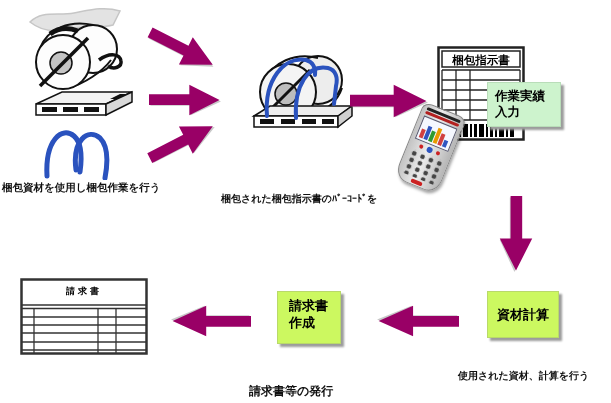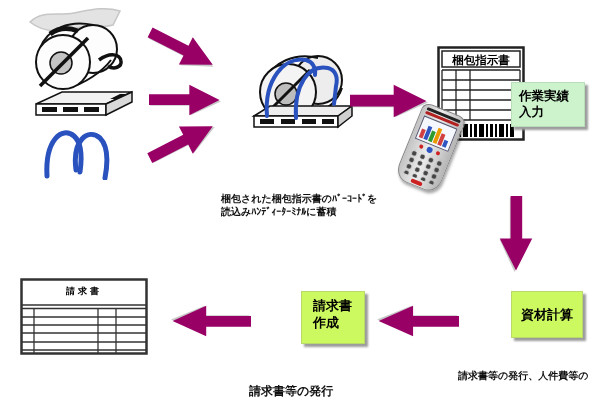--- a/index.html
+++ b/index.html
@@ -7,21 +7,21 @@
     position:relative;width:611px;height:403px;background:#fff;overflow:hidden;
     font-family:"DejaVu Sans","Liberation Sans",sans-serif;color:#000;
   }
   .abs{position:absolute;}
   .caption{
     position:absolute;font-weight:bold;font-size:10px;line-height:1.3;color:#111;
     white-space:nowrap;
   }
   .stepbox{
     position:absolute;box-sizing:border-box;font-weight:bold;color:#000;
-    box-shadow:3px 3px 2px #9c9c9c;border:1px solid #b9ddb9;margin-left:24px;
+    box-shadow:3px 3px 2px #9c9c9c;border:1px solid #b9ddb9;
   }
   .box-pale{background:var(--box-pale-green);}
   .box-lime{background:var(--box-lime);border-color:#b9d96a;}
   .arrow{position:absolute;overflow:visible;}
   
   .terminal{position:absolute;left:399px;top:107px;width:62px;height:84px;transform:rotate(22deg);}
   .t-body{
     width:46px;height:82px;margin-left:8px;box-sizing:border-box;padding:3px 4px;
     background:linear-gradient(90deg,#c3c3c3,#ececec 45%,#b5b5b5);
     border:1px solid #878787;border-radius:9px 9px 13px 13px/7px 7px 15px 15px;
@@ -69,20 +69,21 @@
       <rect x="63" y="107" width="15" height="5" fill="#111"></rect>
       <rect x="84" y="107" width="15" height="5" fill="#111"></rect>
       <polygon points="110,99 120,94 127,94 117,99" fill="#111"></polygon>
     </g>
     <g fill="none" style="stroke:var(--strap-blue)" stroke-width="5" stroke-linecap="round">
       <path d="M 47,176 C 45,140 62,126 74,136 C 82,143 82,158 80,172"></path>
       <path d="M 76,170 C 72,140 88,128 100,138 C 108,146 108,162 105,178"></path>
     </g>
   </svg>
 
+  <div class="caption" style="left:2px;top:181px;font-size:10.5px">梱包資材を使用し梱包作業を行う</div>
 
   <svg class="arrow" style="left:146px;top:33px;width:72px;height:32px;transform:rotate(27deg)" viewBox="0 0 100 44" preserveAspectRatio="none">
     <polygon points="2,16 58,16 58,5 100,24 58,43 58,30 2,30" fill="#9a9a9a" opacity="0.55"></polygon>
     <polygon points="0,14 56,14 56,1 98,22 56,43 56,29 0,29" style="fill:var(--arrow-color)"></polygon>
   </svg>
   <svg class="arrow" style="left:149px;top:84px;width:72px;height:32px" viewBox="0 0 100 44" preserveAspectRatio="none">
     <polygon points="2,16 58,16 58,5 100,24 58,43 58,30 2,30" fill="#9a9a9a" opacity="0.55"></polygon>
     <polygon points="0,14 56,14 56,1 98,22 56,43 56,29 0,29" style="fill:var(--arrow-color)"></polygon>
   </svg>
   <svg class="arrow" style="left:146px;top:126px;width:72px;height:32px;transform:rotate(-27deg)" viewBox="0 0 100 44" preserveAspectRatio="none">
@@ -107,21 +108,20 @@
       <rect x="72" y="67" width="12" height="5" fill="#111"></rect>
     </g>
     <g fill="none" style="stroke:var(--strap-blue)" stroke-width="4" stroke-linecap="round">
       <path d="M 17,64 C 14,28 34,4 56,8 C 63,10 66,16 65,23"></path>
       <path d="M 46,66 C 44,34 58,12 78,16 C 86,18 88,26 86,34 L 84,52"></path>
     </g>
   </svg>
 
   <div class="caption" style="left:221px;top:192px;font-size:10px">
     <div>梱包された梱包指示書のﾊﾞｰｺｰﾄﾞを</div>
-    <div>読込みﾊﾝﾃﾞｨｰﾀｰﾐﾅﾙに蓄積</div>
   </div>
 
   <svg class="arrow" style="left:350px;top:84px;width:78px;height:34px" viewBox="0 0 100 44" preserveAspectRatio="none">
     <polygon points="2,16 58,16 58,5 100,24 58,43 58,30 2,30" fill="#9a9a9a" opacity="0.55"></polygon>
     <polygon points="0,14 56,14 56,1 98,22 56,43 56,29 0,29" style="fill:var(--arrow-color)"></polygon>
   </svg>
 
   <svg class="abs" style="left:437px;top:46px;width:88px;height:95px" viewBox="0 0 88 95">
     <rect x="1.5" y="1.5" width="85" height="92" fill="#ffffff" stroke="#222" stroke-width="2.5"></rect>
     <rect x="5" y="5" width="78" height="16" fill="none" stroke="#222" stroke-width="1.5"></rect>
@@ -187,21 +187,21 @@
   <svg class="arrow" style="left:478px;top:217px;width:76px;height:34px;transform:rotate(90deg)" viewBox="0 0 100 44" preserveAspectRatio="none">
     <polygon points="2,16 58,16 58,5 100,24 58,43 58,30 2,30" fill="#9a9a9a" opacity="0.55"></polygon>
     <polygon points="0,14 56,14 56,1 98,22 56,43 56,29 0,29" style="fill:var(--arrow-color)"></polygon>
   </svg>
 
   <div class="stepbox box-lime" style="left:487px;top:291px;width:72px;height:47px;font-size:13px;display:flex;align-items:center;justify-content:center">
     <span>資材計算</span>
   </div>
 
   <div class="caption" style="left:458px;top:369px;font-size:10px">
-    <div>請求書等の発行、人件費等の</div>
+    <div>使用された資材、計算を行う</div>
   </div>
 
   <svg class="arrow" style="left:377px;top:305px;width:82px;height:32px;transform:rotate(180deg)" viewBox="0 0 100 44" preserveAspectRatio="none">
     <polygon points="2,16 58,16 58,5 100,24 58,43 58,30 2,30" fill="#9a9a9a" opacity="0.55"></polygon>
     <polygon points="0,14 56,14 56,1 98,22 56,43 56,29 0,29" style="fill:var(--arrow-color)"></polygon>
   </svg>
 
   <div class="stepbox box-lime" style="left:277px;top:291px;width:64px;height:53px;font-size:13px;line-height:1.3;padding:6px 0 0 11px">
     <div>請求書</div>
     <div>作成</div>

